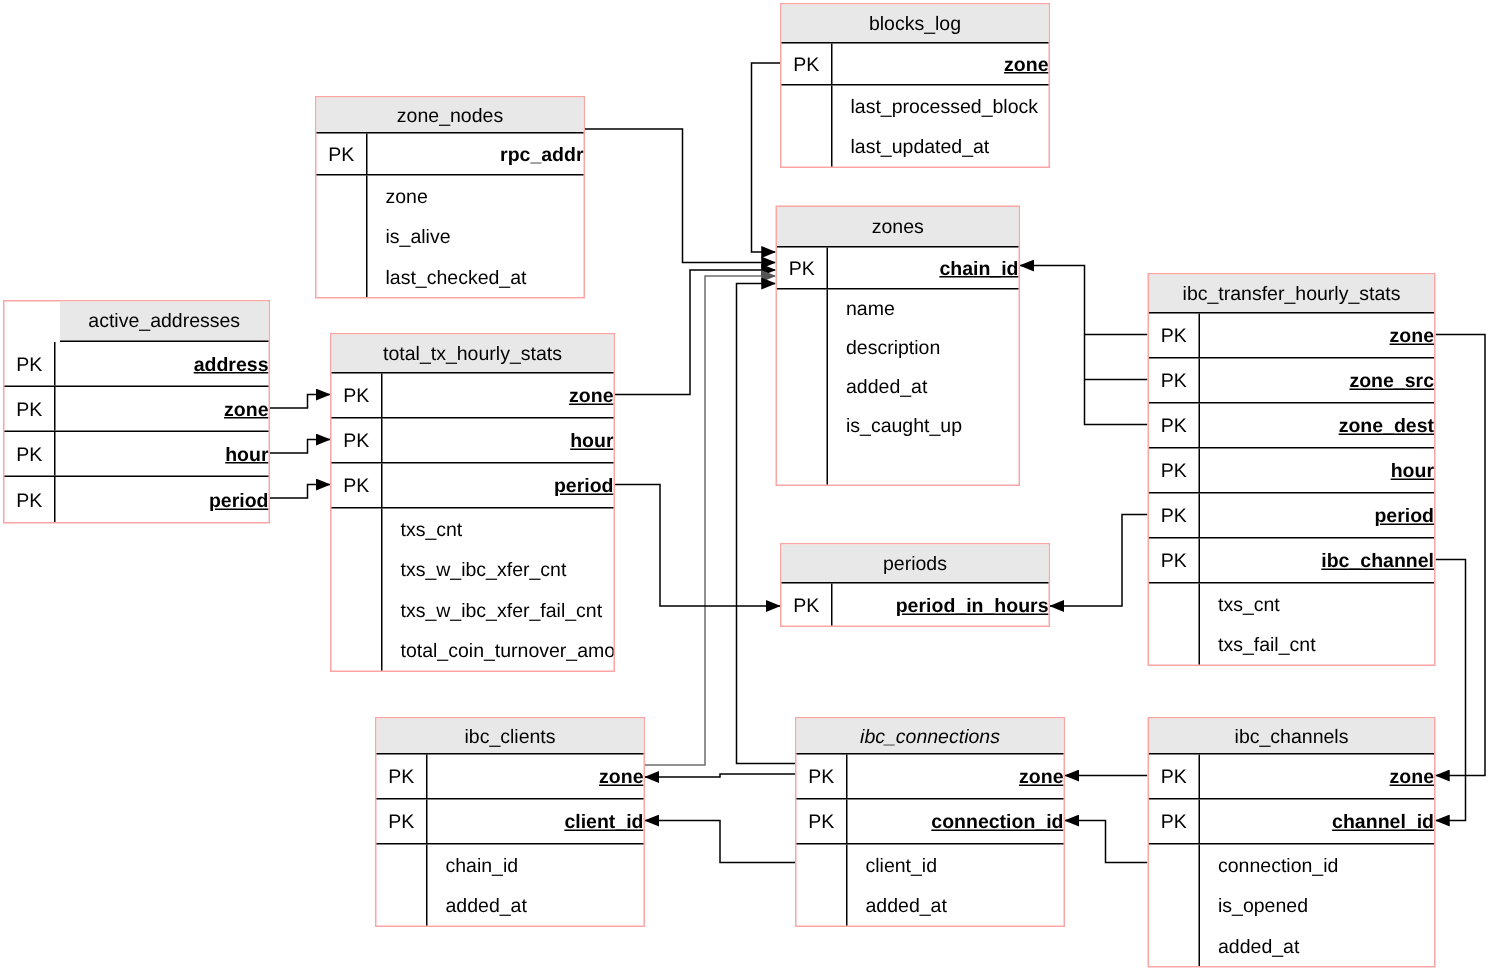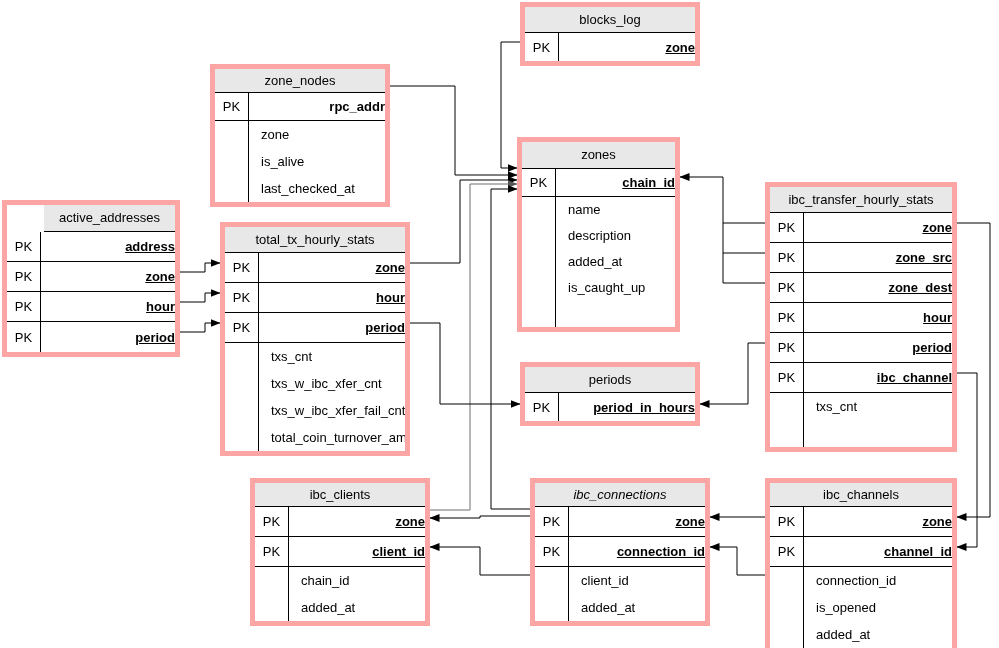--- a/index.html
+++ b/index.html
@@ -3,21 +3,21 @@
 <meta charset="utf-8">
 <style>
   * { box-sizing: border-box; margin: 0; padding: 0; }
   html, body { width: 999px; height: 648px; background: #ffffff; overflow: hidden; }
   body { font-family: "Liberation Sans", sans-serif; font-size: 13px; color: #000; }
   #canvas { position: relative; width: 999px; height: 648px; background: #fff; }
   #edge-layer { position: absolute; left: 0; top: 0; width: 999px; height: 648px; }
   .table {
     position: absolute;
     background: #fff;
-    border: 5px solid #fca5a5;
+    border: 1px solid #fca5a5;
   }
   .t-title {
     background: var(--header-bg, #e8e8e8);
     border-bottom: 1px solid #000;
     text-align: center;
     white-space: nowrap;
     overflow: hidden;
   }
   .t-row { display: flex; border-bottom: 1px solid #000; }
   .table > :last-child { border-bottom: none; }
@@ -90,20 +90,27 @@
         </div>
       </div>
       <div class="table" style="left: 520px; top: 2px; width: 180px;">
         <div class="t-title" style="height: 26px; line-height: 25px;">blocks_log</div>
         <div class="t-row" style="height: 28px;">
           <div class="pk-cell">PK</div>
           <div class="f-cell">
             <span class="f-name pk u">zone</span>
           </div>
         </div>
+        <div class="t-body" style="height: 54px;">
+          <div class="pk-cell"></div>
+          <div class="f-cell">
+            <span class="f-name" style="height: 27px; line-height: 27px;">last_processed_block</span>
+            <span class="f-name" style="height: 27px; line-height: 27px;">last_updated_at</span>
+          </div>
+        </div>
       </div>
       <div class="table" style="left: 517px; top: 137px; width: 163px;">
         <div class="t-title" style="height: 27px; line-height: 26px;">zones</div>
         <div class="t-row" style="height: 28px;">
           <div class="pk-cell">PK</div>
           <div class="f-cell">
             <span class="f-name pk u">chain_id</span>
           </div>
         </div>
         <div class="t-body" style="height: 130px;">
@@ -151,20 +158,21 @@
         <div class="t-row" style="height: 30px;">
           <div class="pk-cell">PK</div>
           <div class="f-cell">
             <span class="f-name pk u">ibc_channel</span>
           </div>
         </div>
         <div class="t-body" style="height: 54px;">
           <div class="pk-cell"></div>
           <div class="f-cell">
             <span class="f-name" style="height: 27px; line-height: 27px;">txs_cnt</span>
+            <span class="f-name" style="height: 27px; line-height: 27px;">txs_fail_cnt</span>
           </div>
         </div>
       </div>
       <div class="table" style="left: 2px; top: 200px; width: 178px;">
         <div class="t-title" style="height: 27px; line-height: 26px; margin-left: 37px;">active_addresses</div>
         <div class="t-row" style="height: 30px;">
           <div class="pk-cell">PK</div>
           <div class="f-cell">
             <span class="f-name pk u">address</span>
           </div>

